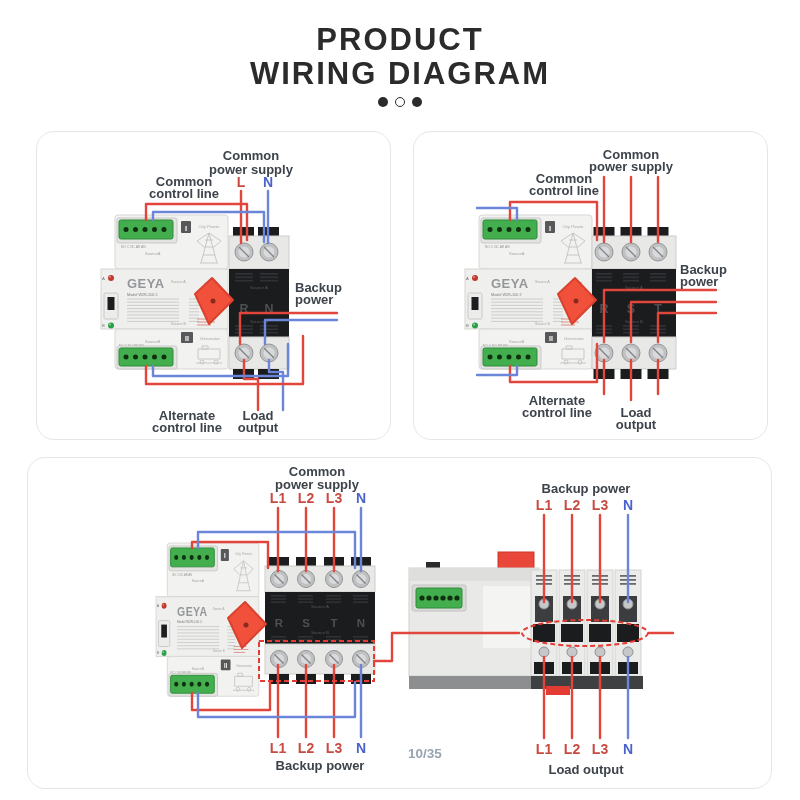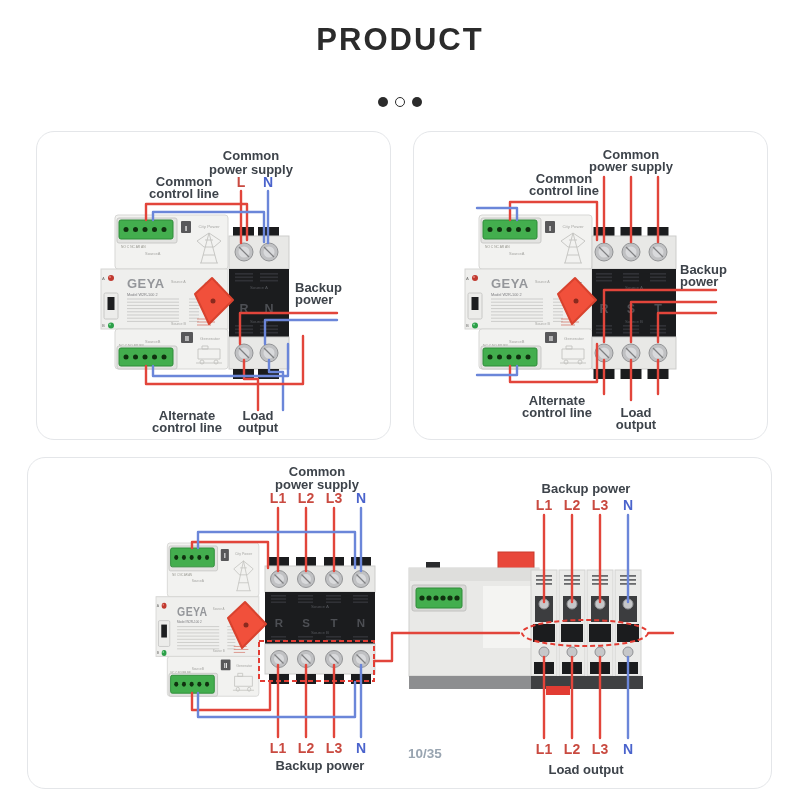--- a/index.html
+++ b/index.html
@@ -24,20 +24,21 @@
   .wb{stroke:#6b86d9;stroke-width:2.4;fill:none;stroke-linecap:round;stroke-linejoin:round;}
   .pg{font-size:13.5px;fill:#98a4b0;font-weight:600;}
 </style>
 </head>
 <body>
 
 <div class="page">
 
   <div class="title">
     <div class="t1">PRODUCT</div>
+    <div class="t2">WIRING DIAGRAM</div>
   </div>
   <div class="dots">
     <span class="dot filled"></span>
     <span class="dot hollow"></span>
     <span class="dot filled"></span>
   </div>
 
   <div class="card" id="card-2p">
   <svg width="350" height="304" viewBox="0 0 350 304">
 

